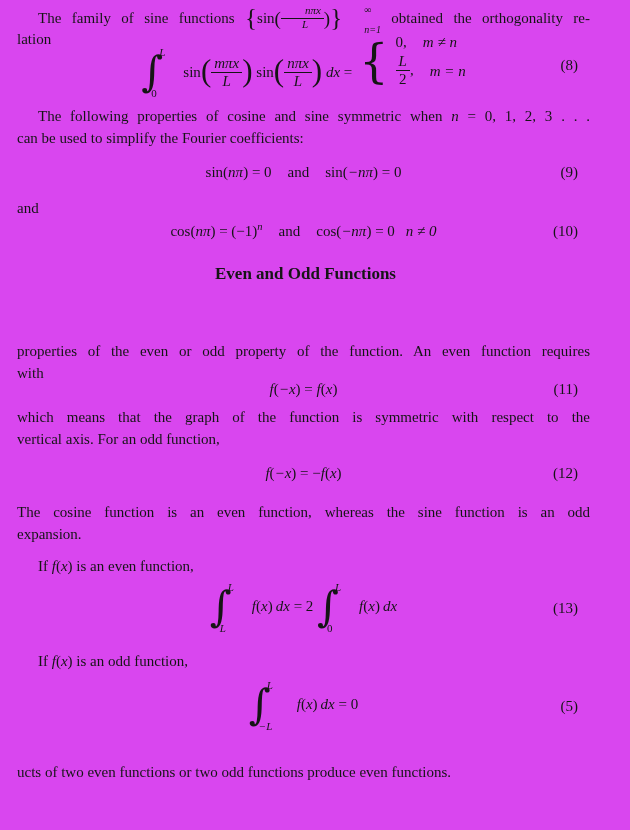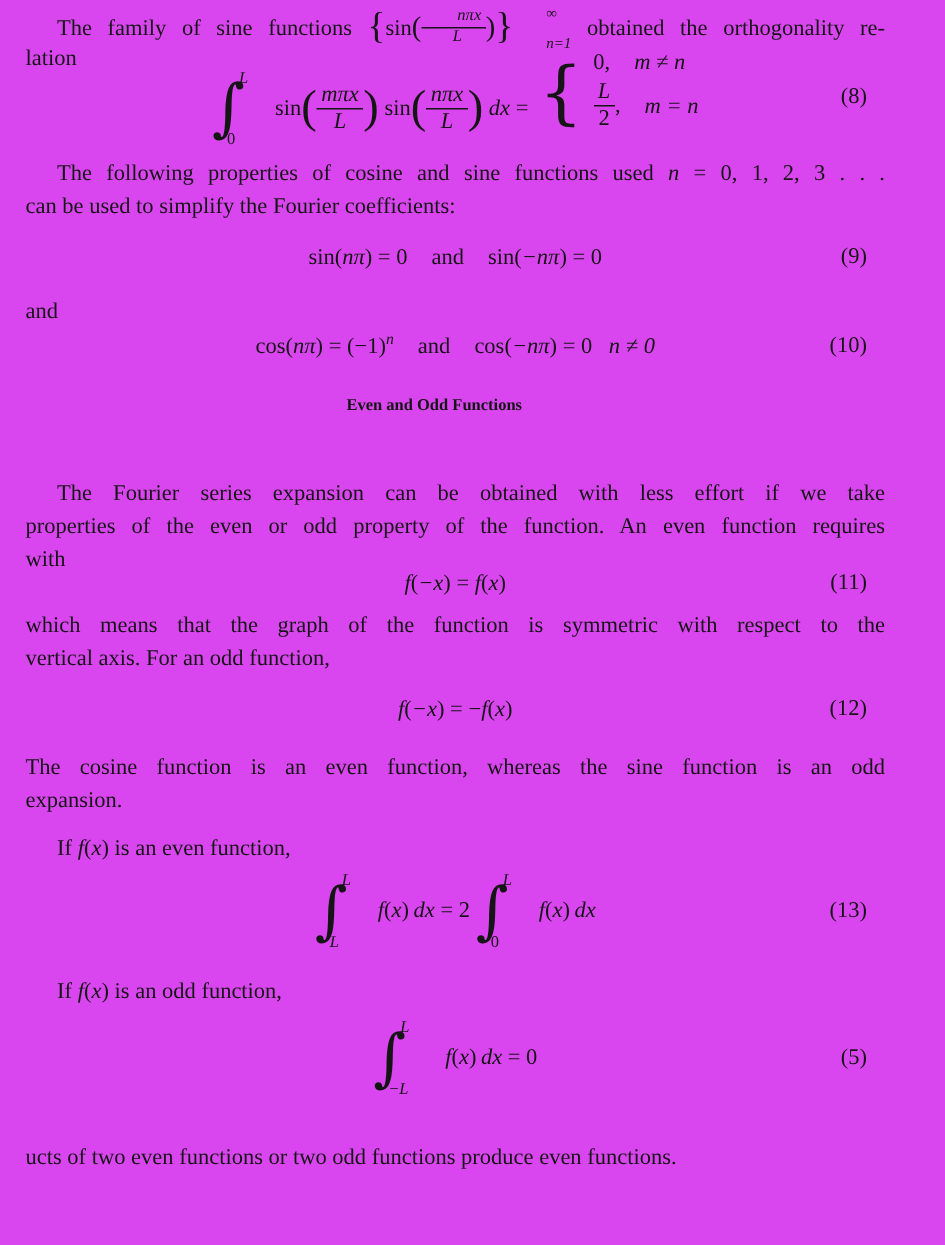--- a/index.html
+++ b/index.html
@@ -34,21 +34,21 @@
   .ss { display:inline-flex; flex-direction:column; justify-content:space-between; height:30px; vertical-align:middle; font-size:10px; line-height:1; margin-left:1px; text-align:left; }
   
   .cases { display:inline-flex; align-items:center; margin-left:7px; }
   .cbr { font-size:46px; line-height:0.9; margin-right:7px; font-family:"DejaVu Serif","Liberation Serif",serif; }
   .crows { display:inline-flex; flex-direction:column; row-gap:3px; text-align:left; }
   .crow { display:flex; align-items:center; }
   .crow .cc { margin-left:16px; }
   sup.exp { font-size:10.5px; font-style:italic; line-height:0; }
   .qgap { display:inline-block; width:16px; }
   .sgap { display:inline-block; width:11px; }
-  .heading { position:absolute; left:3px; width:573px; text-align:center; font-weight:bold; font-size:11px; }
+  .heading { position:absolute; left:19px; width:573px; text-align:center; font-weight:bold; font-size:17px; }
 </style>
 </head>
 <body>
 
 <div class="page">
 
   <div class="wline jst ind" style="top:5px;"><span>The family of sine functions</span>
     <span class="mrow"><span class="sb">{</span><span>sin</span><span class="mp">(</span><span class="frac tiny"><span class="fn"><i>nπx</i></span><span class="fd"><i>L</i></span></span><span class="mp">)</span><span class="sb">}</span><span class="ss">
           <span>∞</span>
           <i>n=1</i>
@@ -68,38 +68,37 @@
             </span>
             <span class="crow">
               <span><span class="frac"><span class="fn"><i>L</i></span><span class="fd">2</span></span><span>,</span></span>
               <i class="cc">m = n</i>
             </span>
           </span>
         </span></span>
     <span class="eqnum">(8)</span>
   </div>
 
-  <div class="wline jst ind" style="top:106px;"><span>The following properties of cosine and sine functions used</span> <i>n</i> <span>= 0, 1, 2, 3 . . .</span></div>
+  <div class="wline jst ind" style="top:106px;"><span>The following properties of cosine and sine symmetric when</span> <i>n</i> <span>= 0, 1, 2, 3 . . .</span></div>
   <div class="line" style="top:128px;">can be used to simplify the Fourier coefficients:</div>
 
   <div class="eq" style="top:160px;height:24px;">
     <span class="mrow"><span>sin</span><span>(</span><i>nπ</i><span>)</span>&nbsp;<span>= 0</span><span class="qgap"></span><span>and</span><span class="qgap"></span><span>sin</span><span>(</span><i>−nπ</i><span>)</span>&nbsp;<span>= 0</span></span>
     <span class="eqnum">(9)</span>
   </div>
 
   <div class="line" style="top:198px;">and</div>
 
   <div class="eq" style="top:218px;height:26px;">
     <span class="mrow"><span>cos</span><span>(</span><i>nπ</i><span>)</span>&nbsp;<span>= (−1)</span><sup class="exp">n</sup><span class="qgap"></span><span>and</span><span class="qgap"></span><span>cos</span><span>(</span><i>−nπ</i><span>)</span>&nbsp;<span>= 0</span><span class="sgap"></span><i>n ≠ 0</i></span>
     <span class="eqnum">(10)</span>
   </div>
 
   <div class="heading" style="top:264px;">Even and Odd Functions</div>
 
-  <div class="wline jst ind" style="top:319px;">The Fourier series expansion can be obtained with less effort if we take</div>
   <div class="wline jst" style="top:341px;">properties of the even or odd property of the function. An even function requires</div>
   <div class="line" style="top:363px;">with</div>
 
   <div class="eq" style="top:377px;height:24px;">
     <span class="mrow"><i>f</i><span>(</span><i>−x</i><span>)</span>&nbsp;<span>=</span>&nbsp;<i>f</i><span>(</span><i>x</i><span>)</span></span>
     <span class="eqnum">(11)</span>
   </div>
 
   <div class="wline jst" style="top:407px;">which means that the graph of the function is symmetric with respect to the</div>
   <div class="line" style="top:429px;">vertical axis. For an odd function,</div>

